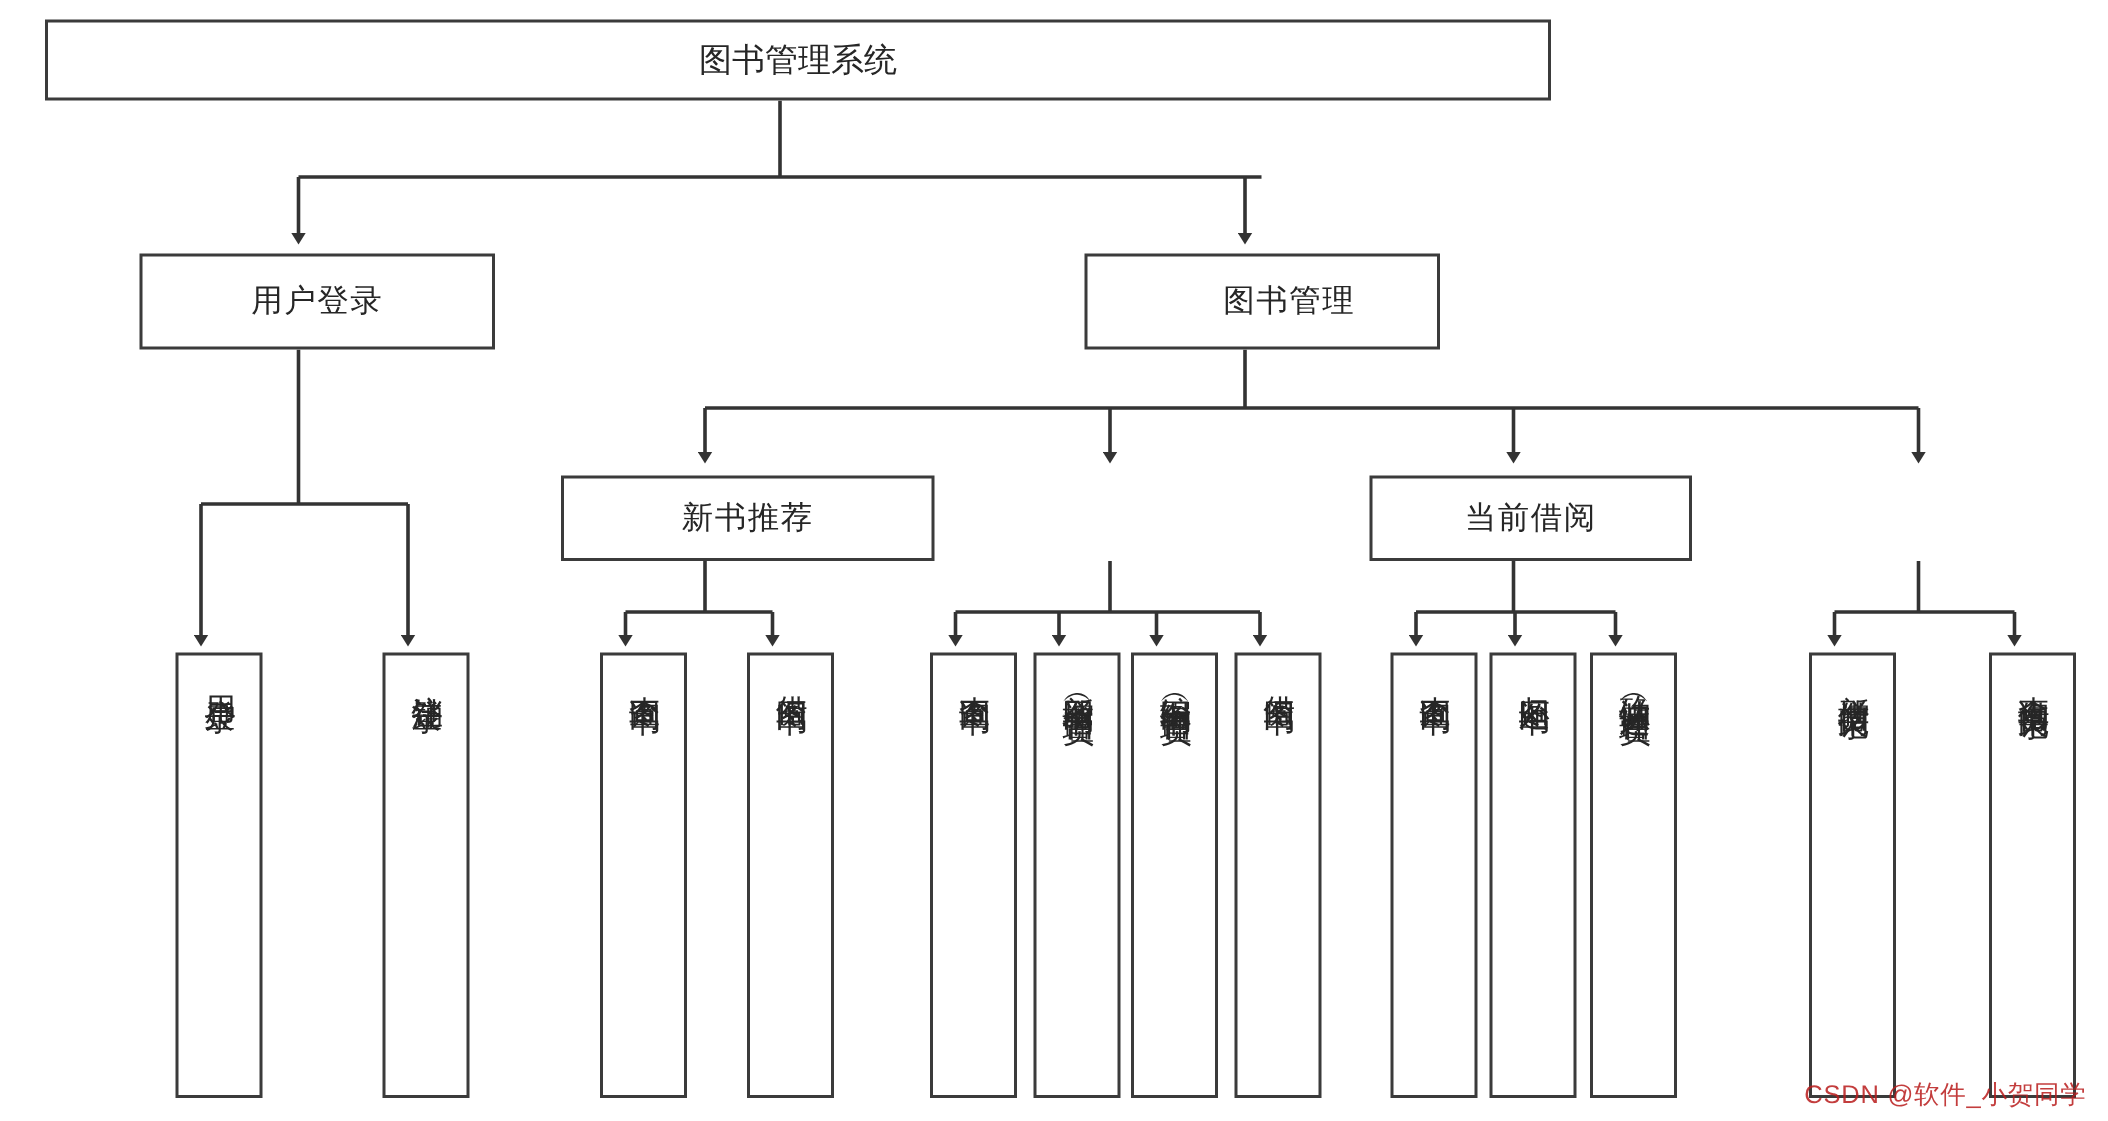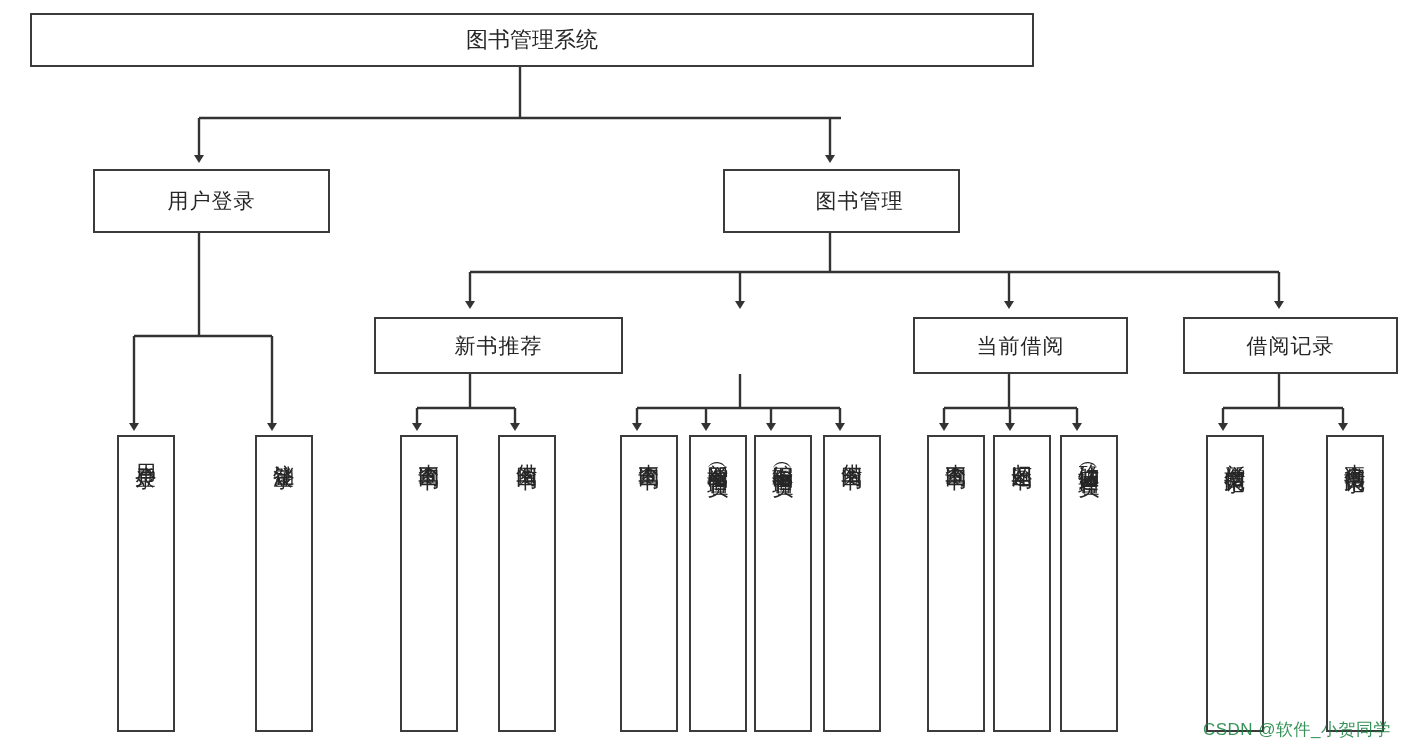--- a/index.html
+++ b/index.html
@@ -53,21 +53,21 @@
     -webkit-writing-mode:vertical-rl;
     letter-spacing:2px;
     white-space:nowrap;
     display:block;
   }
   .watermark{
     position:absolute;
     right:14px;
     bottom:6px;
     font-size:17px;
-    color:#15803d;
+    color:#b91c1c;
     opacity:.85;
     letter-spacing:.5px;
     z-index:5;
     white-space:nowrap;
     text-align:right;
   }
 </style>
 </head>
 <body>
 
@@ -133,23 +133,20 @@
   <div class="node h" style="left:711px;top:169px;width:237px;height:64px;padding-left:36px;">
     <span>图书管理</span>
   </div>
 
   <div class="node h" style="left:362px;top:317px;width:249px;height:57px;">
     <span>新书推荐</span>
   </div>
   <div class="node h" style="left:901px;top:317px;width:215px;height:57px;">
     <span>当前借阅</span>
   </div>
-  <div class="node h" style="left:1171px;top:317px;width:215px;height:57px;">
-    <span>借阅记录</span>
-  </div>
 
   <div class="node leaf" style="left:105px;top:435px;width:58px;height:297px;">
     <span class="vtext">用户登录</span>
   </div>
   <div class="node leaf" style="left:243px;top:435px;width:58px;height:297px;">
     <span class="vtext">注销登录</span>
   </div>
 
   <div class="node leaf" style="left:388px;top:435px;width:58px;height:297px;">
     <span class="vtext">查询图书</span>

